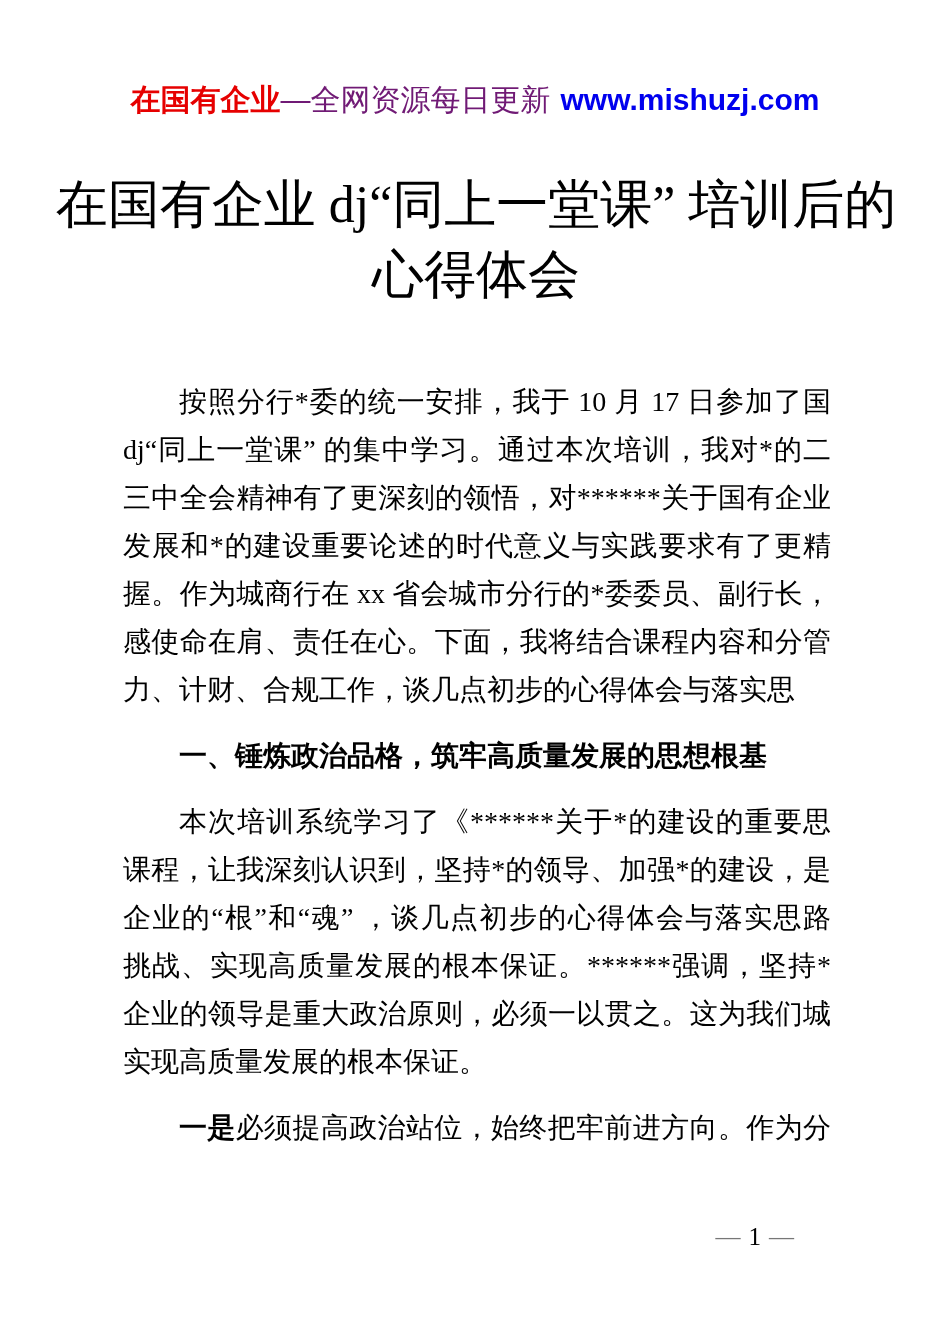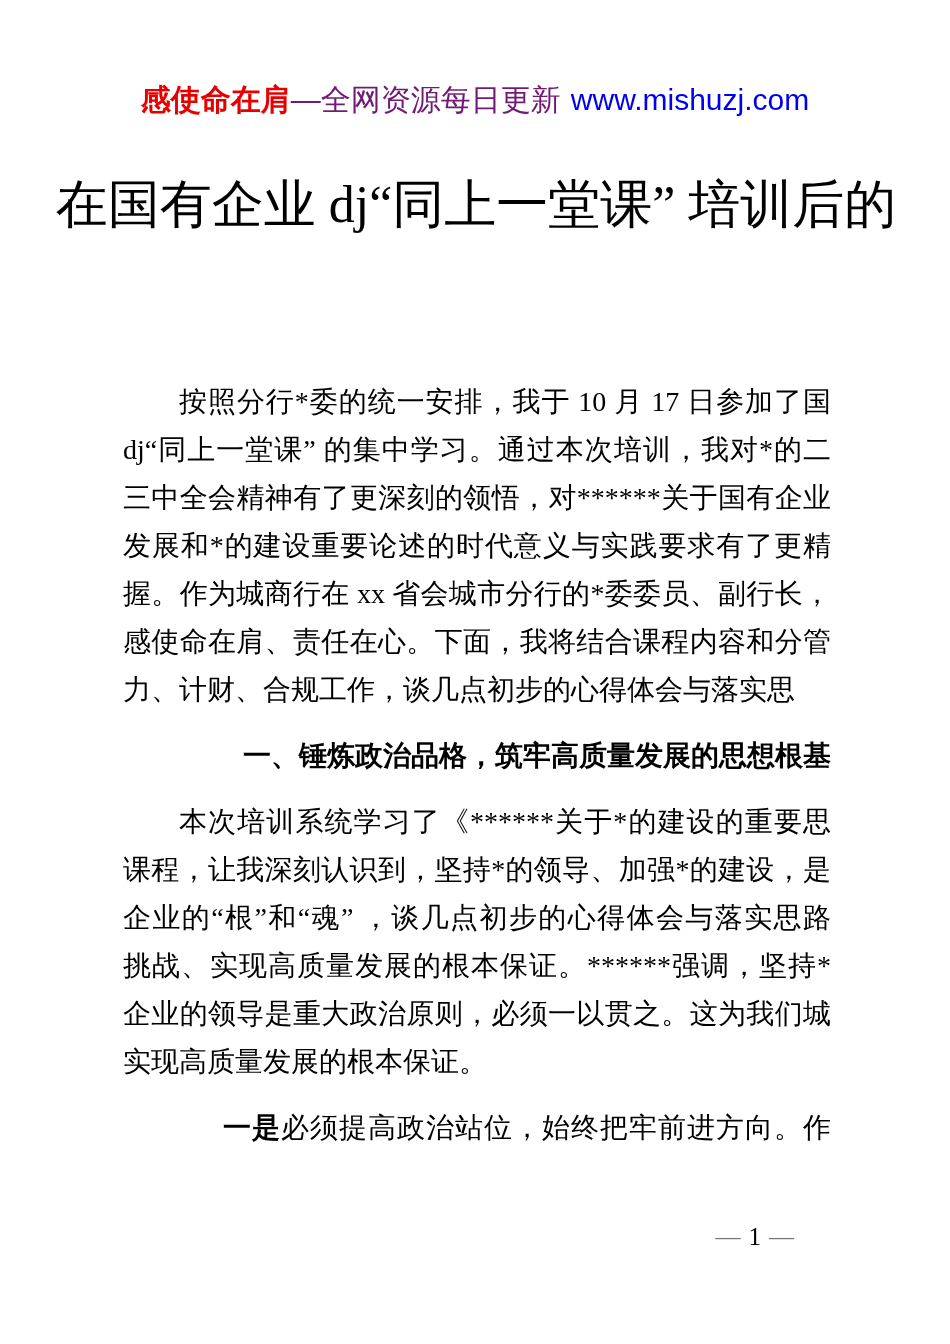--- a/index.html
+++ b/index.html
@@ -14,58 +14,59 @@
   
   .site-header{
     position:absolute;top:78px;left:0;width:100%;
     text-align:center;
     font-family:"Liberation Sans","DejaVu Sans",sans-serif;
     font-size:30px;line-height:44px;
     white-space:nowrap;
   }
   .brand{color:#e60000;font-weight:bold;}
   .tagline{color:#701a75;}
-  .url{color:#0000ee;margin-left:10px;}
+  .url{color:#0000ee;margin-left:10px;font-weight:bold;}
   
   .doc-title{
     position:absolute;top:170px;left:1px;width:100%;
     text-align:center;
     font-size:52px;line-height:70px;
     color:#000;
   }
   
   .doc-body{
     position:absolute;top:378px;left:123px;width:708px;
     font-size:28px;line-height:48px;
   }
   .para{margin:0 0 18px 0;}
-  .para.bold{font-weight:bold;text-align:right;}
+  .para.bold{font-weight:bold;}
   .line{height:48px;overflow:hidden;}
   .line.indent{text-indent:56px;}
   .line.just{text-align:justify;text-align-last:justify;}
-  .line b{font-weight:bold;margin-left:44px;}
+  .line b{font-weight:bold;}
   
   .footer{
     position:absolute;top:1222px;right:148px;
     font-size:25px;line-height:30px;color:#000;
     white-space:nowrap;
   }
   .footer .dash{color:#777;padding:0 8px;}
 </style>
 </head>
 <body>
 
 <div class="page">
 
   <div class="site-header">
-    <span class="brand">感使命在肩</span><span class="tagline">—全网资源每日更新</span><span class="url">www.mishuzj.com</span>
+    <span class="brand">在国有企业</span><span class="tagline">—全网资源每日更新</span><span class="url">www.mishuzj.com</span>
   </div>
 
   <div class="doc-title">
     <div>在国有企业 dj“同上一堂课” 培训后的</div>
+    <div>心得体会</div>
   </div>
 
   <div class="doc-body">
       <div class="para">
         <div class="line indent just">按照分行*委的统一安排，我于 10 月 17 日参加了国有企业</div>
         <div class="line just">dj“同上一堂课” 的集中学习。通过本次培训，我对*的二十届</div>
         <div class="line just">三中全会精神有了更深刻的领悟，对******关于国有企业改革</div>
         <div class="line just">发展和*的建设重要论述的时代意义与实践要求有了更精准的把</div>
         <div class="line just">握。作为城商行在 xx 省会城市分行的*委委员、副行长，我深</div>
         <div class="line just">感使命在肩、责任在心。下面，我将结合课程内容和分管的人</div>

